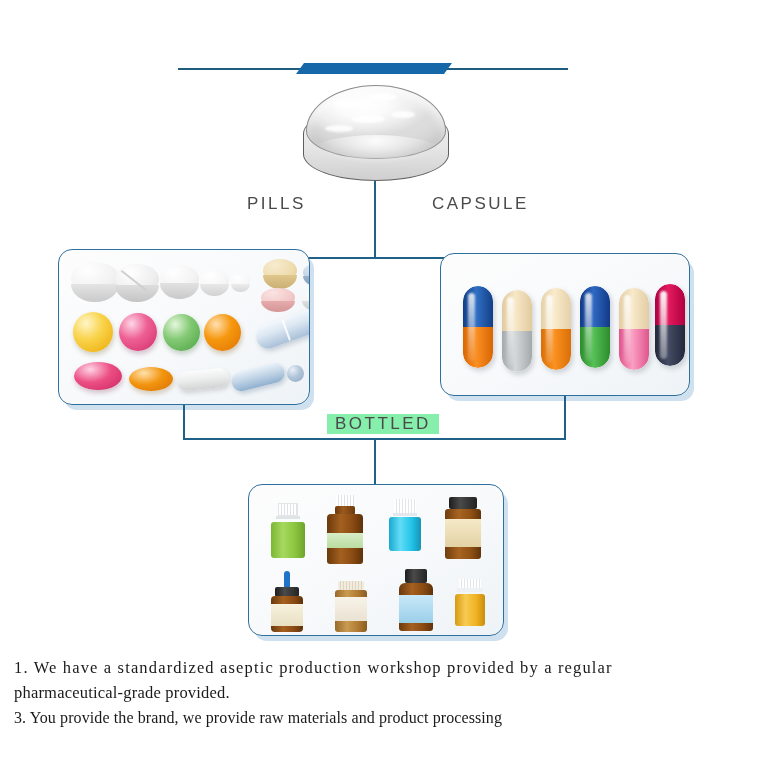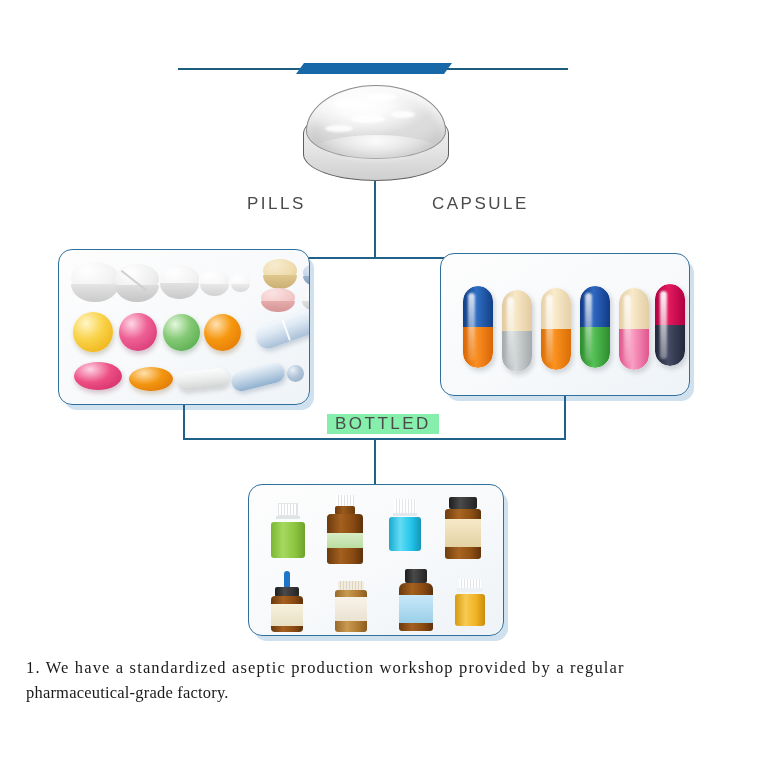--- a/index.html
+++ b/index.html
@@ -106,21 +106,21 @@
   .bottle .cap2  { position:absolute; left:50%; transform:translateX(-50%); border-radius:2px; }
   .bottle .neck  { position:absolute; left:50%; transform:translateX(-50%); }
   .bottle .body  { position:absolute; left:0; border-radius:3px; overflow:hidden; }
   .bottle .label2{ position:absolute; left:0; right:0; }
   .dropper { position:absolute; left:50%; transform:translateX(-50%);
              width:6px; border-radius:3px 3px 0 0; background:#1f74c8; }
 
   
   .notes { position:absolute; left:14px; top:655px; width:735px;
            font-family:"Liberation Serif", serif; color:#1a1a1a; }
-  .note1 { font-size:16.5px; letter-spacing:1.15px; line-height:25px;margin-left:12px; }
+  .note1 { font-size:16.5px; letter-spacing:1.15px; line-height:25px; }
   .note1 .l2 { letter-spacing:.2px; }
   .note  { font-size:16px; line-height:25px; letter-spacing:.1px; }
 </style>
 </head>
 <body>
 
 <div id="stage">
 
 
   <div class="divider">
@@ -352,17 +352,18 @@
         <div class="neck" style="top:0; width:22px; height:9px; background:repeating-linear-gradient(90deg,#ffffff 0 2px,#e3e7ea 2px 3px);"></div>
         <div style="position:absolute;left:2px;top:9px;width:26px;height:4px;background:#eef1f3;"></div>
         <div class="body" style="top:15px; width:30px; height:32px; background:linear-gradient(90deg,#d79a10,#f7cb52 35%,#f0b323 70%,#c98d0c);"></div>
       </div>
     </div>
   </div>
 
   <div class="notes">
     <div class="note1">
       <div>1. We have a standardized aseptic production workshop provided by a regular</div>
-      <div class="l2">pharmaceutical-grade factory.</div>
+      <div class="l2">pharmaceutical-grade provided.</div>
     </div>
+    <div class="note">3. You provide the brand, we provide raw materials and product processing</div>
   </div>
 
 </div>
 
 </body></html>

